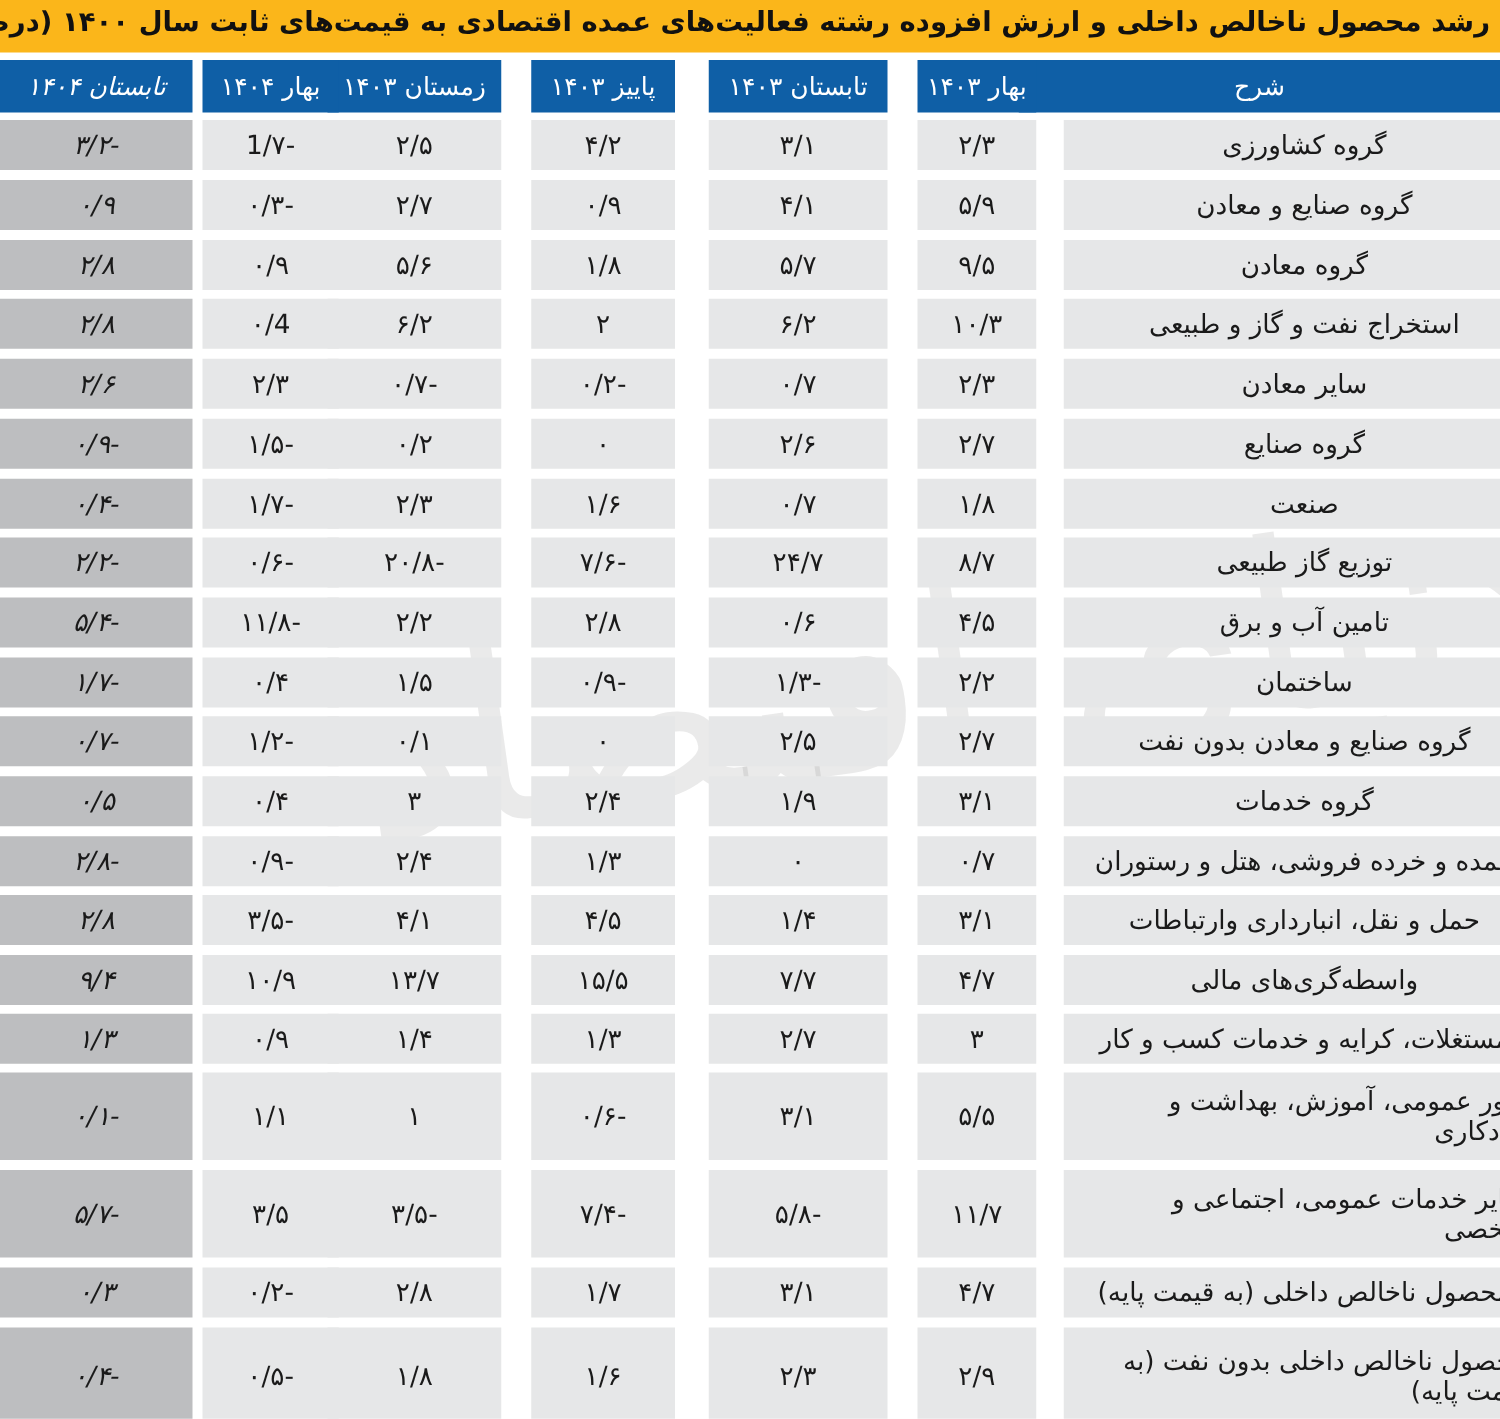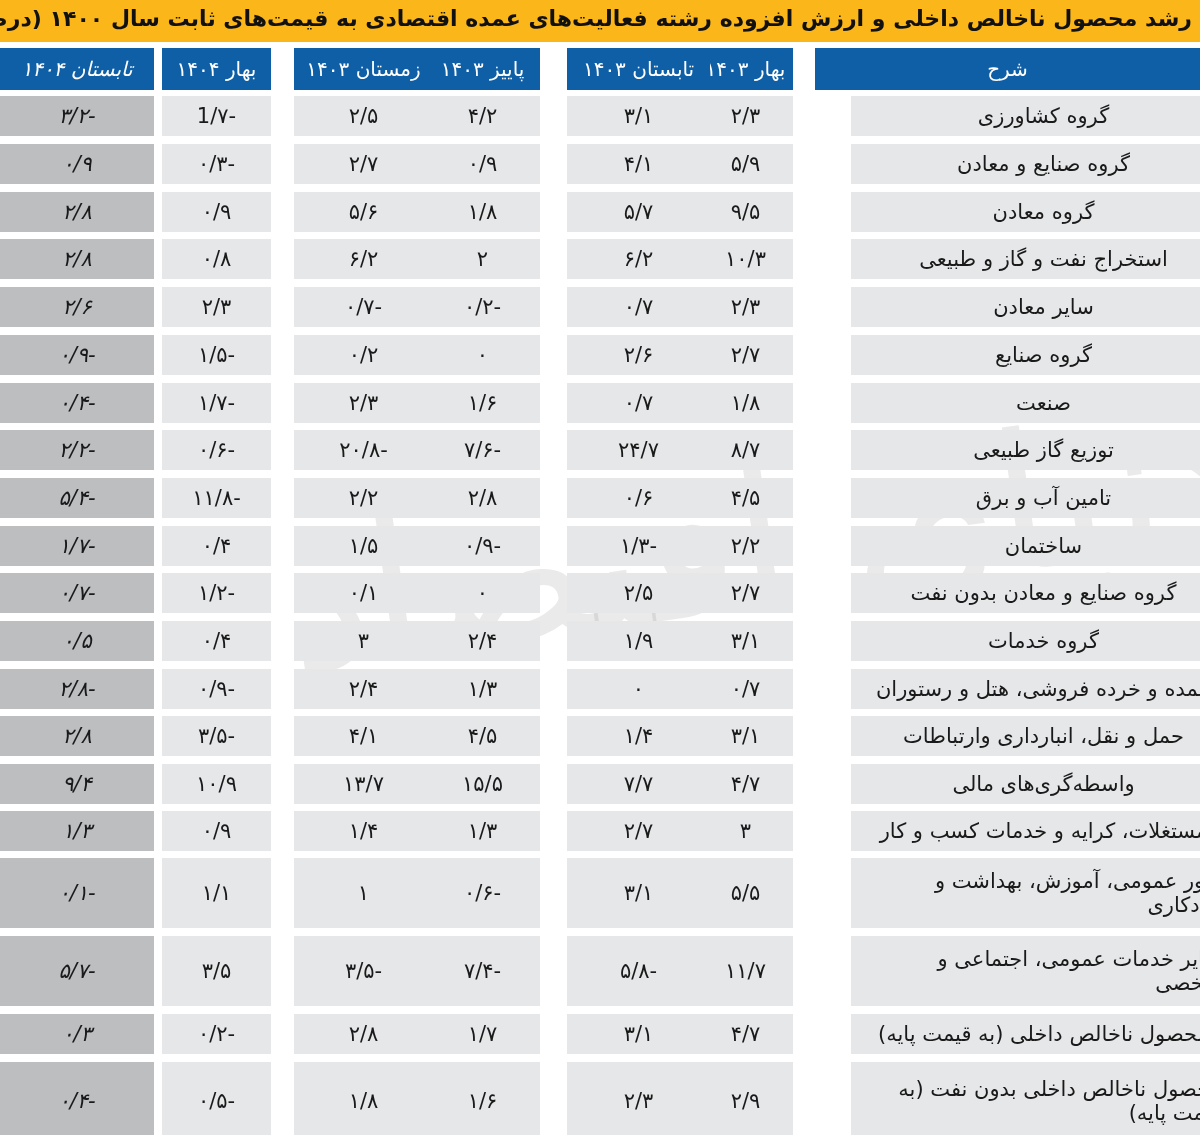--- a/index.html
+++ b/index.html
@@ -12,24 +12,24 @@
   .tbl { position: absolute; left: 0; top: 48px; width: 1200px; }
   .row { position: absolute; left: 0; width: 1200px; }
   .cell { position: absolute; top: 0; bottom: 0; display: flex; align-items: center;
           justify-content: center; font-size: 21px; color: #1a1a1a; background: #e6e7e8;
           direction: rtl; text-align: center; line-height: 1.15; }
   .hdr .cell { background: #0f5fa6; color: #ffffff; font-size: 20px; }
   .cell.dark { background: #bdbec0; }
   .cell.label { padding: 0 14px; box-sizing: border-box; margin-left: 36px; }
   .c0 { left: 0; width: 154px; font-style: italic; }
   .c1 { left: 162px; width: 109px; }
-  .c2 { left: 294px; width: 139px; }
+  .c2 { left: 262px; width: 139px; }
   .c3 { left: 425px; width: 115px; }
   .c4 { left: 547px; width: 143px; margin-left: 20px; }
-  .c5 { left: 698px; width: 95px; }
+  .c5 { left: 734px; width: 95px; }
   .c6 { left: 815px; width: 385px; text-align: right; }
   .watermark { position: absolute; left: 280px; top: 430px; font-size: 190px;
                color: rgba(140,140,140,0.18); font-family: "DejaVu Serif", serif;
                direction: rtl; pointer-events: none; white-space: nowrap;
                transform: rotate(-8deg); }
 </style>
 </head>
 <body>
 
 <div class="title-bar">
@@ -75,21 +75,21 @@
         <div class="cell c2">۵/۶</div>
         <div class="cell c1">۰/۹</div>
         <div class="cell c0 dark">۲/۸</div>
       </div>
       <div class="row" style="top: 191px; height: 40px;">
         <div class="cell c6 label">استخراج نفت و گاز و طبیعی</div>
         <div class="cell c5">۱۰/۳</div>
         <div class="cell c4">۶/۲</div>
         <div class="cell c3">۲</div>
         <div class="cell c2">۶/۲</div>
-        <div class="cell c1">۰/۸</div>
+        <div class="cell c1">۰/4</div>
         <div class="cell c0 dark">۲/۸</div>
       </div>
       <div class="row" style="top: 239px; height: 40px;">
         <div class="cell c6 label">سایر معادن</div>
         <div class="cell c5">۲/۳</div>
         <div class="cell c4">۰/۷</div>
         <div class="cell c3">-۰/۲</div>
         <div class="cell c2">-۰/۷</div>
         <div class="cell c1">۲/۳</div>
         <div class="cell c0 dark">۲/۶</div>

